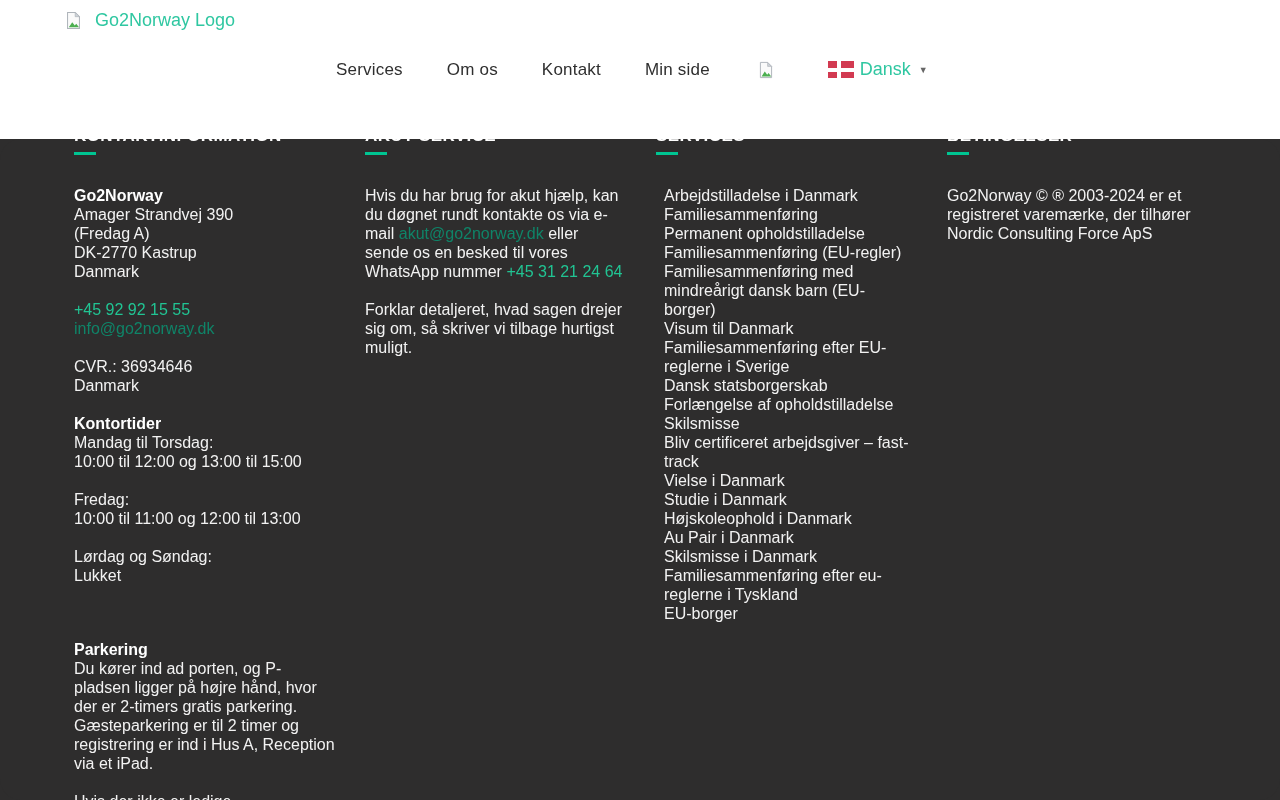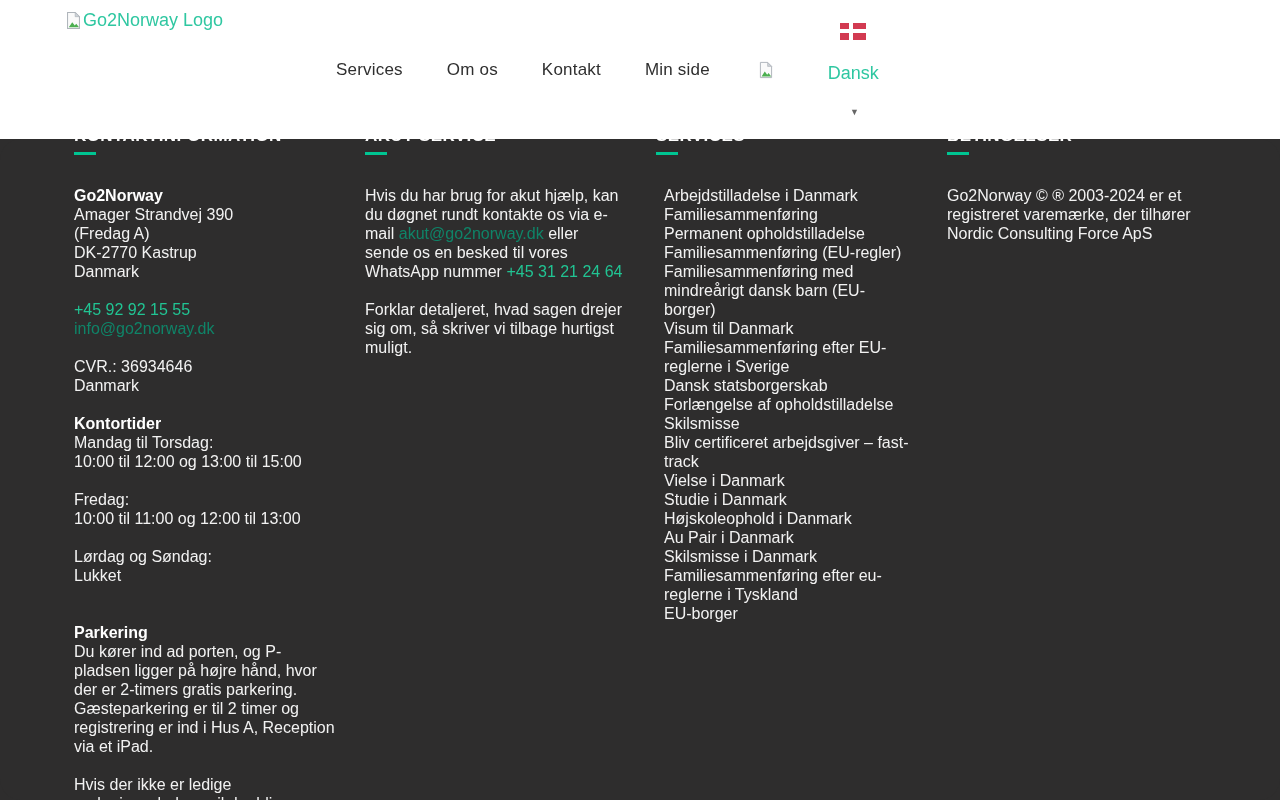--- a/index.html
+++ b/index.html
@@ -23,38 +23,38 @@
     font-family:"Liberation Sans",sans-serif;
   }
 
   
   .site-header{
     position:absolute;top:0;left:0;width:1280px;height:139px;
     background:var(--header-bg);z-index:10;
   }
   .logo-link{
     position:absolute;top:10px;left:65px;
-    display:flex;align-items:center;gap:1px;
+    display:flex;align-items:center;gap:13px;
     text-decoration:none;
   }
   .logo-alt{
     color:var(--accent-teal);font-size:18px;line-height:20px;
   }
   .broken-img{display:inline-block;vertical-align:middle;}
   .main-nav{
     position:absolute;left:336px;top:0;height:139px;
     display:flex;align-items:center;gap:44px;
   }
   .nav-link{
     color:var(--nav-text);font-size:17px;text-decoration:none;letter-spacing:.2px;
   }
   .nav-img-slot{margin-left:4px;display:flex;align-items:center;}
   .lang-switcher{
-    margin-left:10px;display:flex;align-items:center;gap:23px;
-    text-decoration:none;cursor:pointer;flex-direction:column;
+    margin-left:10px;display:flex;align-items:center;gap:6px;
+    text-decoration:none;cursor:pointer;
   }
   .flag{
     width:26px;height:17px;background:var(--flag-red);
     position:relative;display:inline-block;
   }
   .flag::before{
     content:"";position:absolute;left:9px;top:0;width:4px;height:100%;background:#fff;
   }
   .flag::after{
     content:"";position:absolute;top:6.5px;left:0;width:100%;height:4px;background:#fff;
@@ -74,21 +74,21 @@
   .fcol h4{
     margin:-13px 0 0 0;
     font-size:17px;font-weight:700;letter-spacing:.4px;line-height:20px;
     color:var(--heading-white);text-transform:uppercase;
   }
   .title-underline{
     width:22px;height:3px;background:var(--underline-teal);margin-top:6px;
   }
   .fcol .content{margin-top:31px;font-size:16px;line-height:19px;}
   .fcol p{margin:0 0 19px 0;}
-  .fcol p.mt-extra{margin-top:38px;}
+  .fcol p.mt-extra{margin-top:55px;}
   .bold{font-weight:700;color:#ffffff;}
   a.f-link{color:var(--link-bright);text-decoration:none;}
   a.f-link-dark{color:var(--link-dark);text-decoration:none;}
   a.f-white-link{color:var(--text-light);text-decoration:none;display:block;}
   ul.plain-list{list-style:none;margin:8px;padding:0;}
   ul.plain-list li{margin:0;padding:0;}
 </style>
 </head>
 <body>
 

